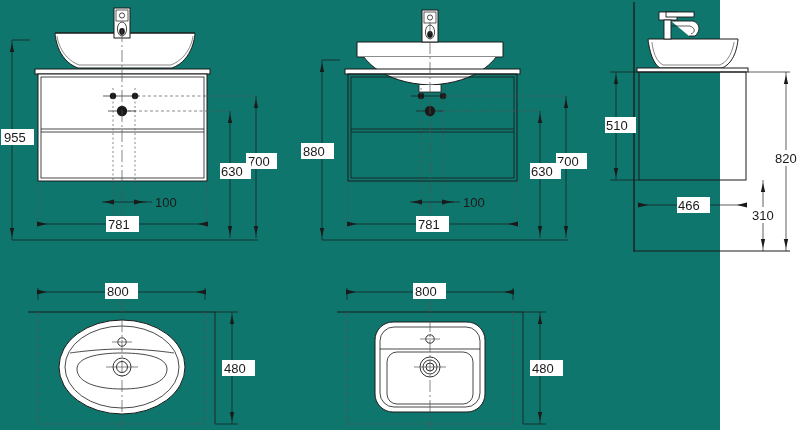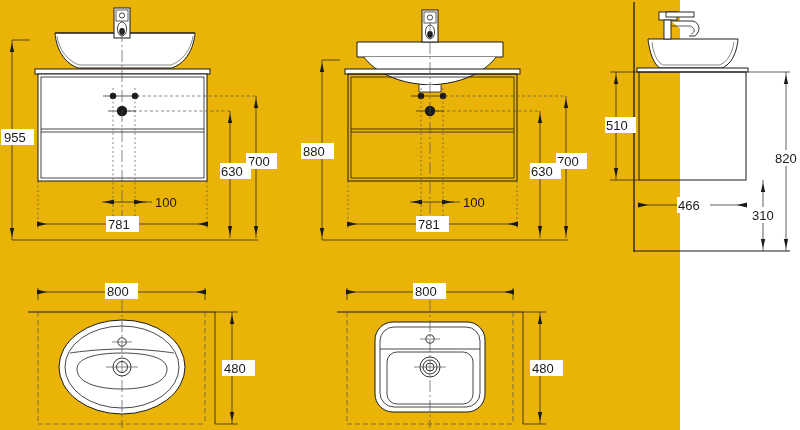--- a/index.html
+++ b/index.html
@@ -11,21 +11,22 @@
     width: 800px;
     height: 430px;
     overflow: hidden;
     font-family: "Liberation Sans", sans-serif;
     color: #1a1a1a;
   }
   #sheet {
     position: relative;
     width: 680px;
     height: 430px;
-    background: #eab308;
+    background: #0f766e;
+    padding-left: 40px;
   }
   svg.drawing {
     position: absolute;
     top: 0;
     left: 0;
     width: 800px;
     height: 430px;
   }
   .dimtext {
     font-family: "Liberation Sans", sans-serif;

